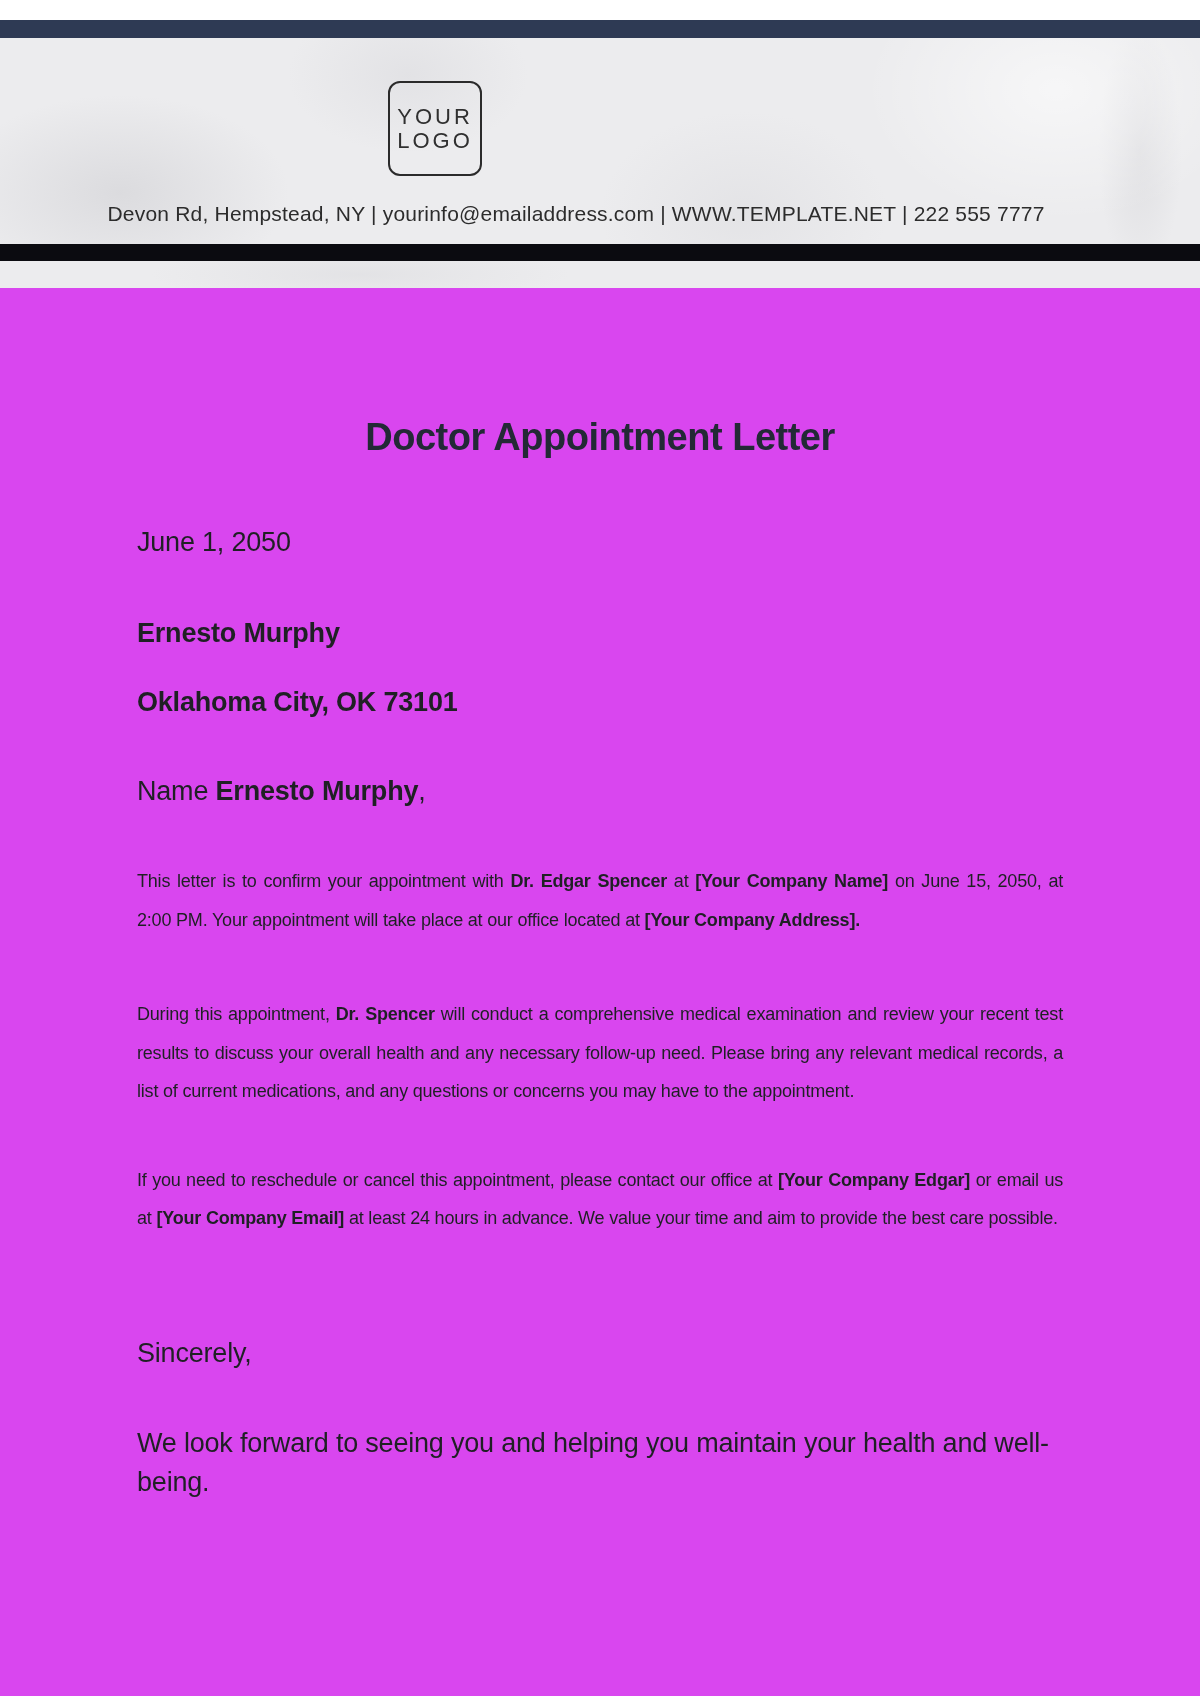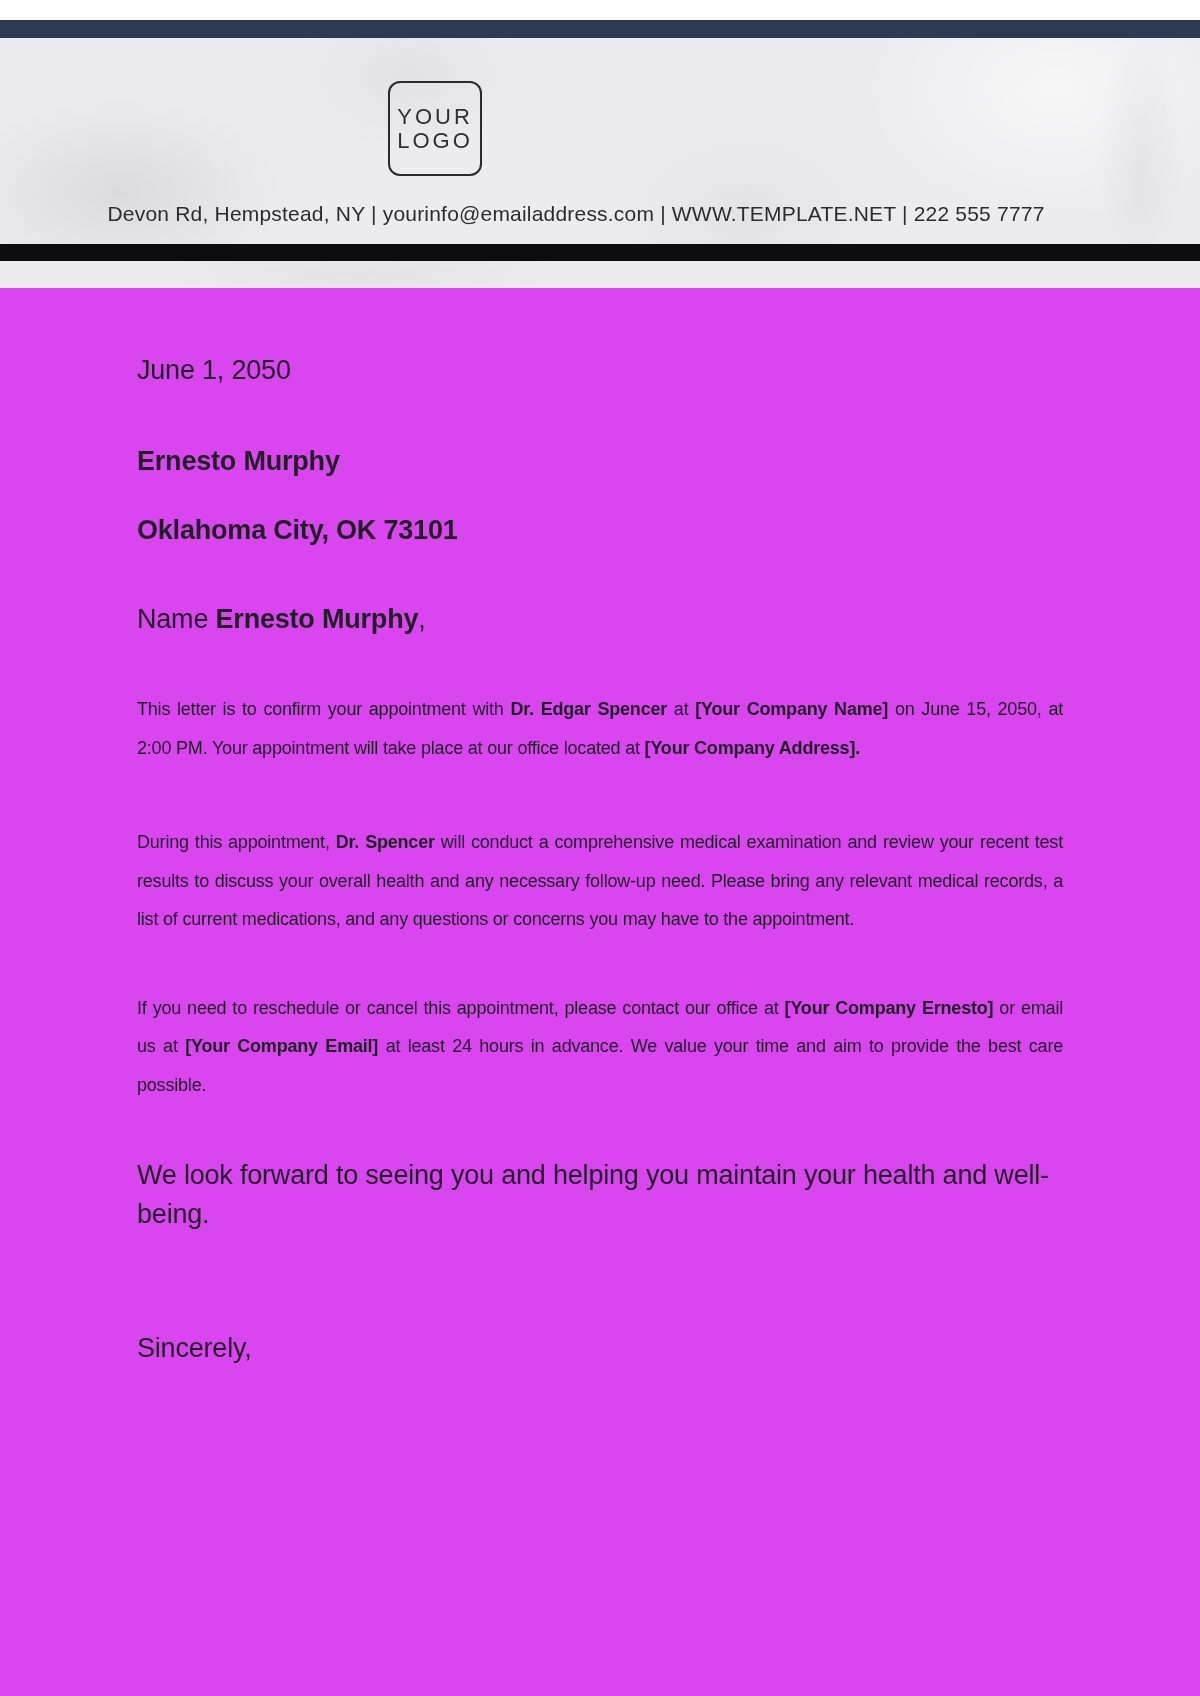--- a/index.html
+++ b/index.html
@@ -119,30 +119,31 @@
       <div class="logo-text">YOUR</div>
       <div class="logo-text">LOGO</div>
     </div>
     <div class="contact-line">Devon Rd, Hempstead, NY | yourinfo@emailaddress.com | WWW.TEMPLATE.NET | 222 555 7777</div>
   </div>
 
   <div class="divider-bar"></div>
   <div class="bottom-gray"></div>
 
   <div class="letter">
+    <h1 class="letter-title">Doctor Appointment Letter</h1>
 
     <div class="line date-line">June 1, 2050</div>
 
     <div class="line recipient-name">Ernesto Murphy</div>
     <div class="line recipient-address">Oklahoma City, OK 73101</div>
 
     <div class="line salutation"><span>Name </span><b>Ernesto Murphy</b><span>,</span></div>
 
     <p class="para para-1"><span>This letter is to confirm your appointment with </span><b>Dr. Edgar Spencer</b><span> at </span><b>[Your Company Name]</b><span> on June 15, 2050, at 2:00 PM. Your appointment will take place at our office located at </span><b>[Your Company Address].</b></p>
     <p class="para para-2"><span>During this appointment, </span><b>Dr. Spencer</b><span> will conduct a comprehensive medical examination and review your recent test results to discuss your overall health and any necessary follow-up need. Please bring any relevant medical records, a list of current medications, and any questions or concerns you may have to the appointment.</span></p>
-    <p class="para para-3"><span>If you need to reschedule or cancel this appointment, please contact our office at </span><b>[Your Company Ernesto]</b><span> or email us at </span><b>[Your Company Email]</b><span> at least 24 hours in advance. We value your time and aim to provide the best care possible.</span></p>
+    <p class="para para-3"><span>If you need to reschedule or cancel this appointment, please contact our office at </span><b>[Your Company Edgar]</b><span> or email us at </span><b>[Your Company Email]</b><span> at least 24 hours in advance. We value your time and aim to provide the best care possible.</span></p>
+
+    <div class="line signoff">Sincerely,</div>
 
     <div class="line closing-line">We look forward to seeing you and helping you maintain your health and well-being.</div>
-
-    <div class="line signoff">Sincerely,</div>
   </div>
 
 </div>
 
 </body></html>

